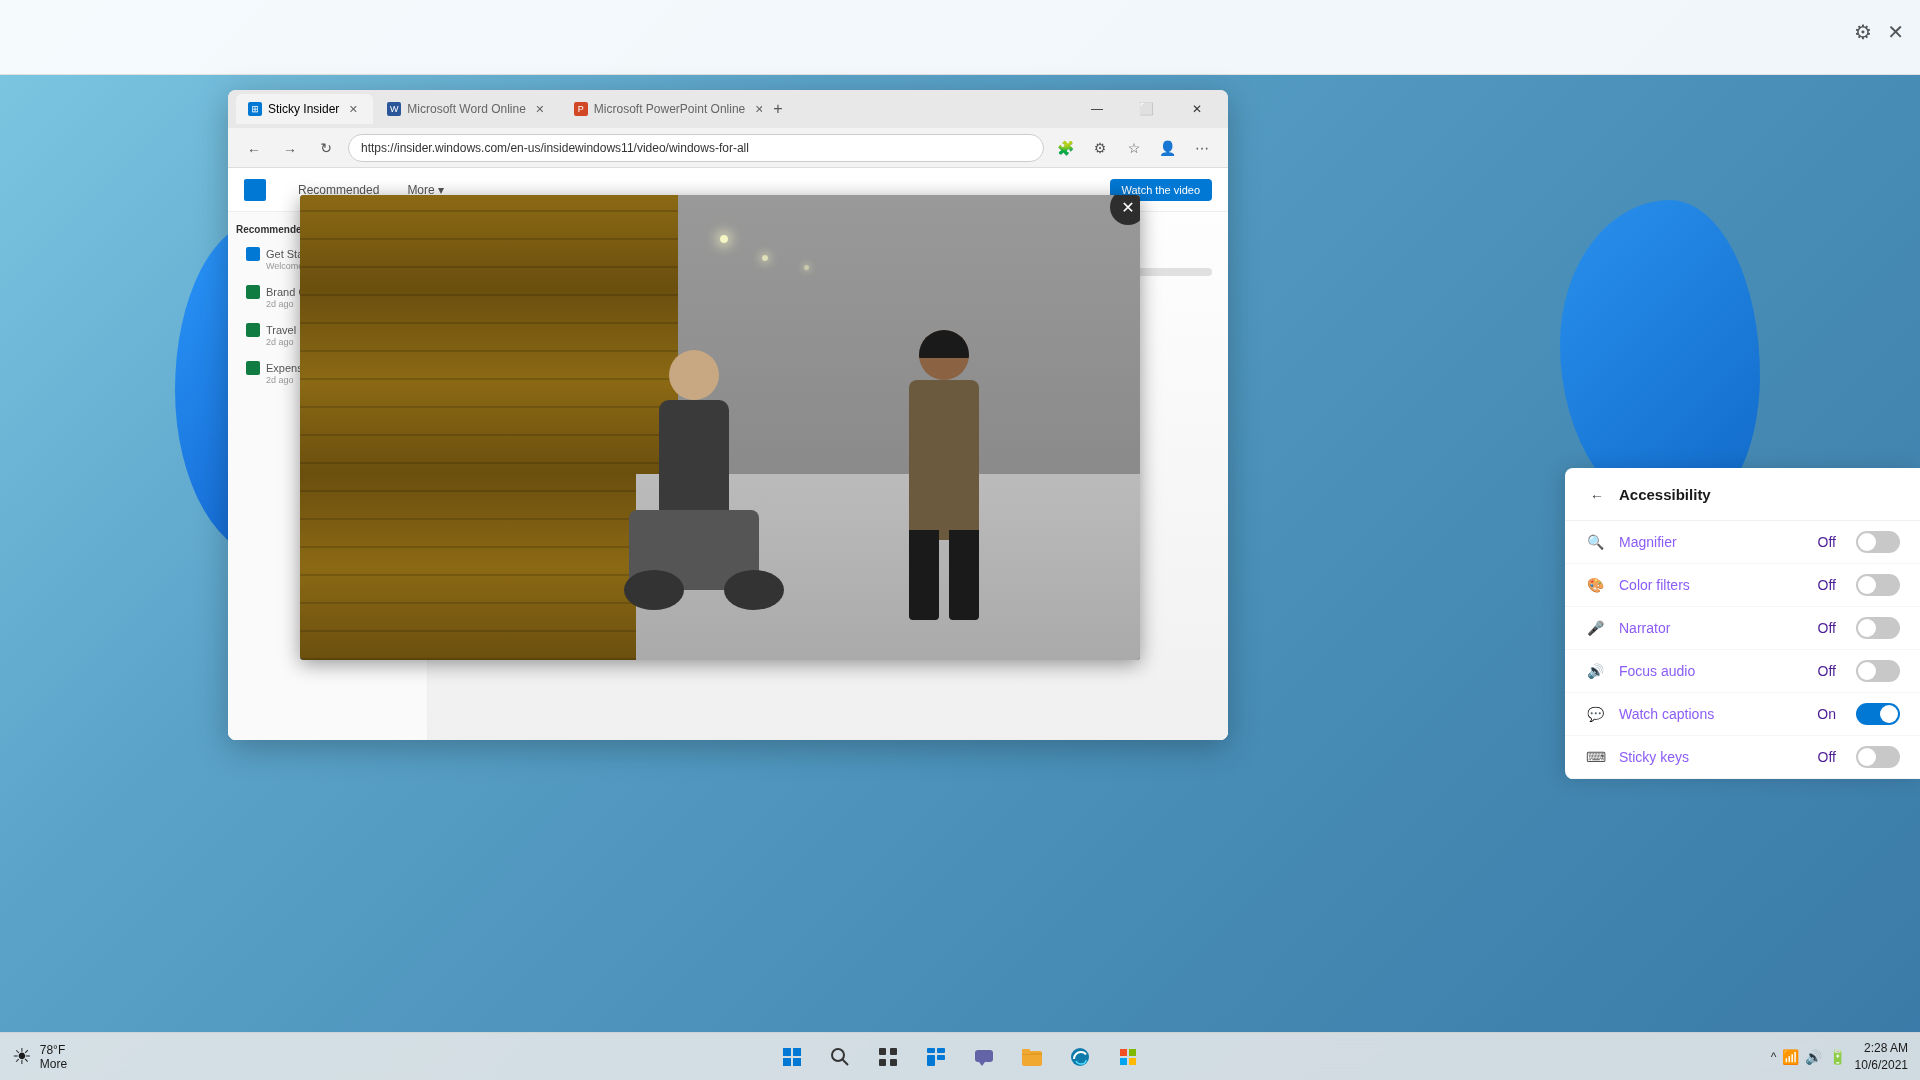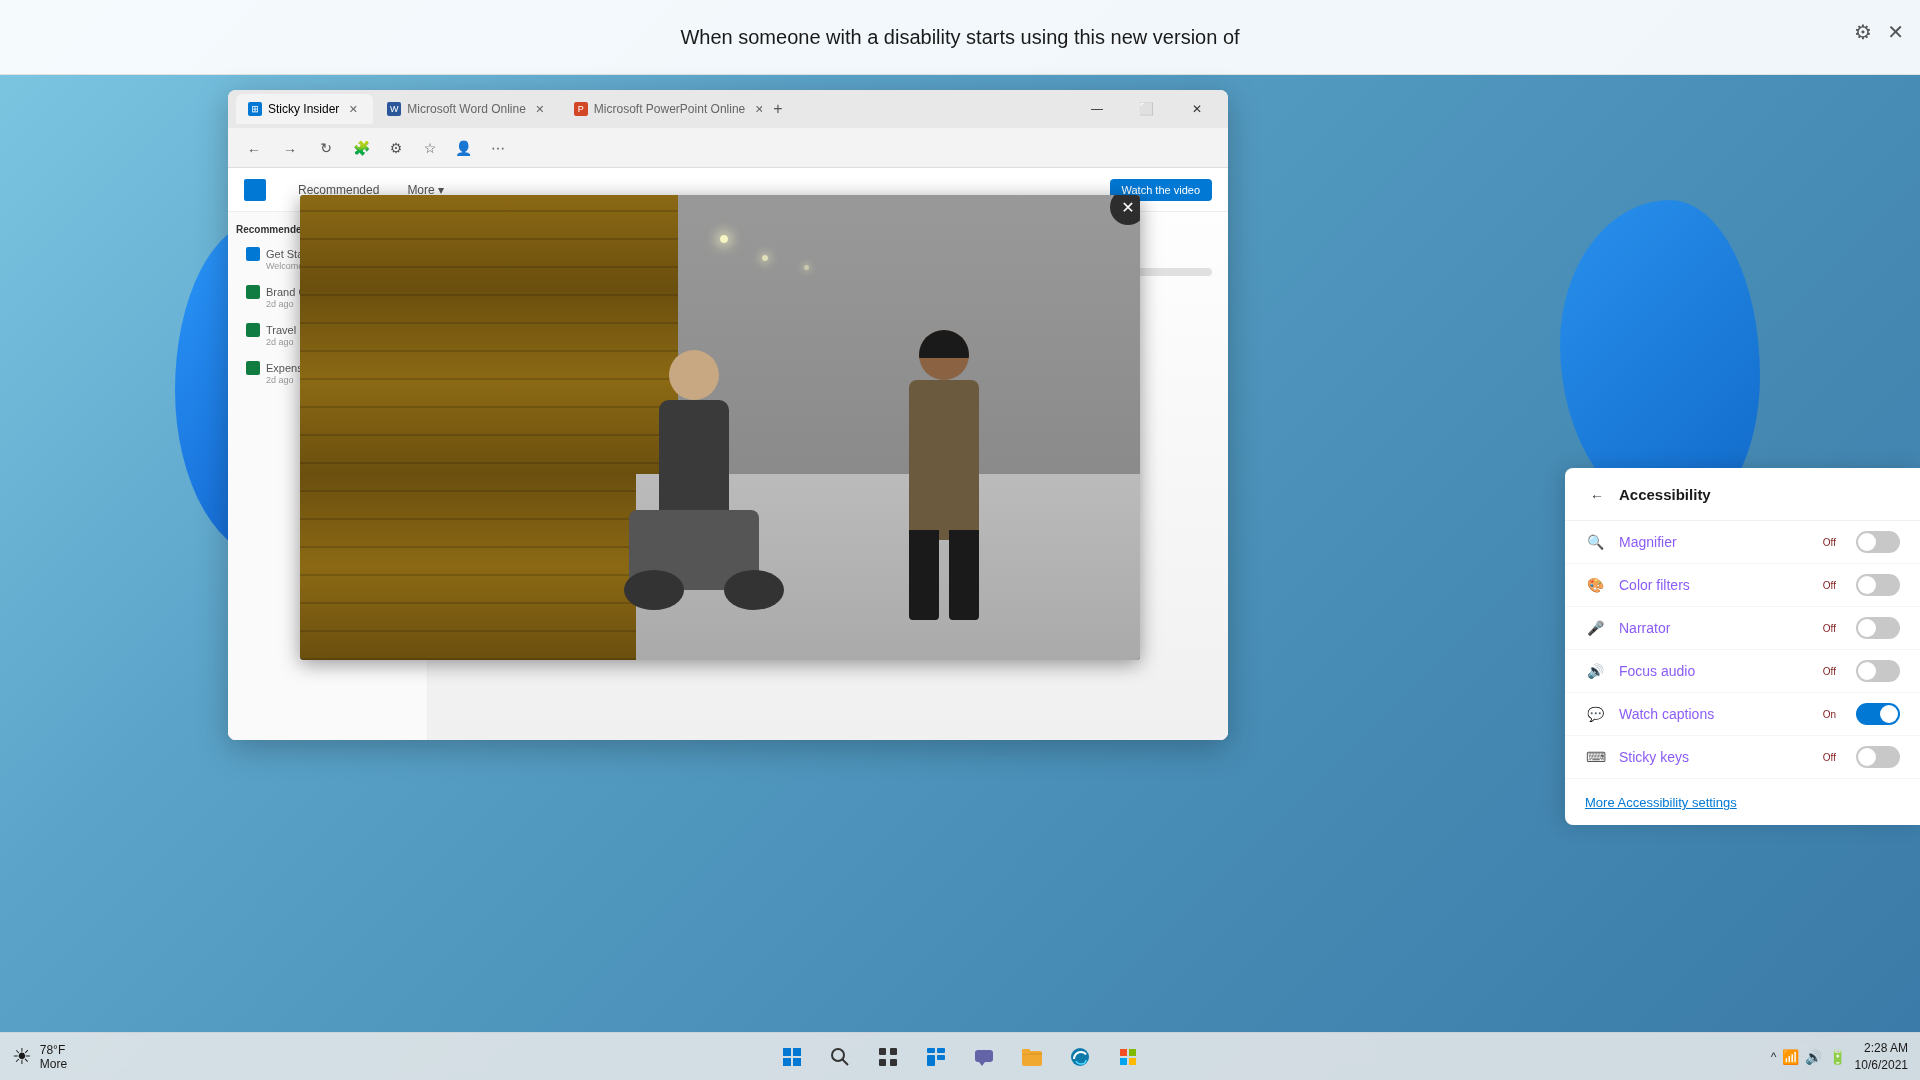--- a/index.html
+++ b/index.html
@@ -379,22 +379,22 @@
       font-size: 14px;
       color: #555;
       flex-shrink: 0;
     }
     .panel-item-label {
       flex: 1;
       font-size: 14px;
       color: #8b5cf6;
     }
     .panel-item-status {
-      font-size: 10px;
-      color: #7f1d1d;
+      font-size: 14px;
+      color: #4c1d95;
       margin-right: 8px;
     }
     
     .toggle {
       width: 44px;
       height: 22px;
       border-radius: 11px;
       position: relative;
       cursor: pointer;
       flex-shrink: 0;
@@ -575,21 +575,21 @@
 </head>
 <body>
 
 <div class="desktop-bg"></div>
 
 <div class="blue-left"></div>
 <div class="blue-right"></div>
 
 <div class="quote-bar">
   <div class="quote-text">
-    <span>When someone with a disability starts using this new version of</span><br>
+    <br>
   </div>
   <div class="settings-icon-top">⚙</div>
   <div class="close-icon-top">✕</div>
 </div>
 
 <div class="browser-window">
 
   <div class="title-bar">
     <div class="tab-bar">
 
@@ -618,20 +618,23 @@
       <div class="win-btn">—</div>
       <div class="win-btn">⬜</div>
       <div class="win-btn close">✕</div>
     </div>
   </div>
 
   <div class="address-bar">
     <div class="nav-btn">←</div>
     <div class="nav-btn">→</div>
     <div class="nav-btn">↻</div>
+    <div class="url-box">
+      <span>https://insider.windows.com/en-us/insidewindows11/video/windows-for-all</span>
+    </div>
     <div class="toolbar-icons">
       <div class="toolbar-icon">🧩</div>
       <div class="toolbar-icon">⚙</div>
       <div class="toolbar-icon">☆</div>
       <div class="toolbar-icon">👤</div>
       <div class="toolbar-icon">⋯</div>
     </div>
   </div>
 
   <div class="browser-content">
@@ -806,23 +809,20 @@
 
   <div class="panel-item">
     <div class="panel-item-icon">⌨</div>
     <span class="panel-item-label">Sticky keys</span>
     <span class="panel-item-status">Off</span>
     <div class="toggle off">
       <div class="toggle-knob"></div>
     </div>
   </div>
 
-  <div class="panel-footer">
-    <span class="panel-footer-link">More Accessibility settings</span>
-  </div>
 </div>
 
 <div class="taskbar">
 
   <div class="taskbar-left">
     <div class="taskbar-left-info">
       <span style="font-size:22px;">☀</span>
       <div>
         <div>78°F</div>
         <div>More</div>

